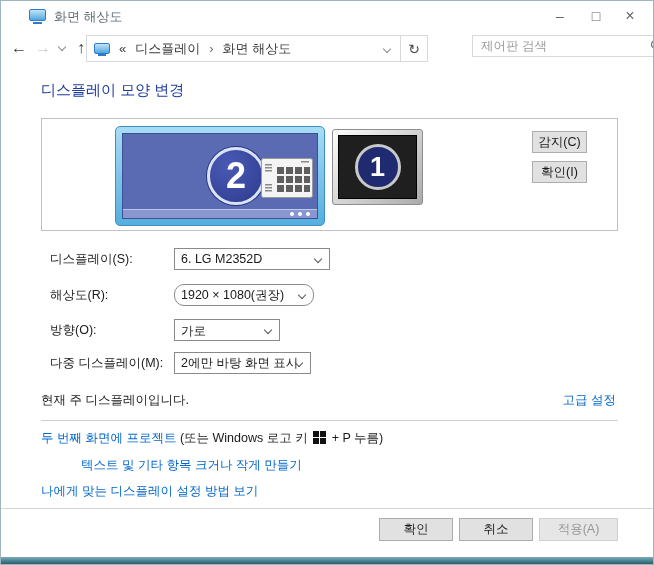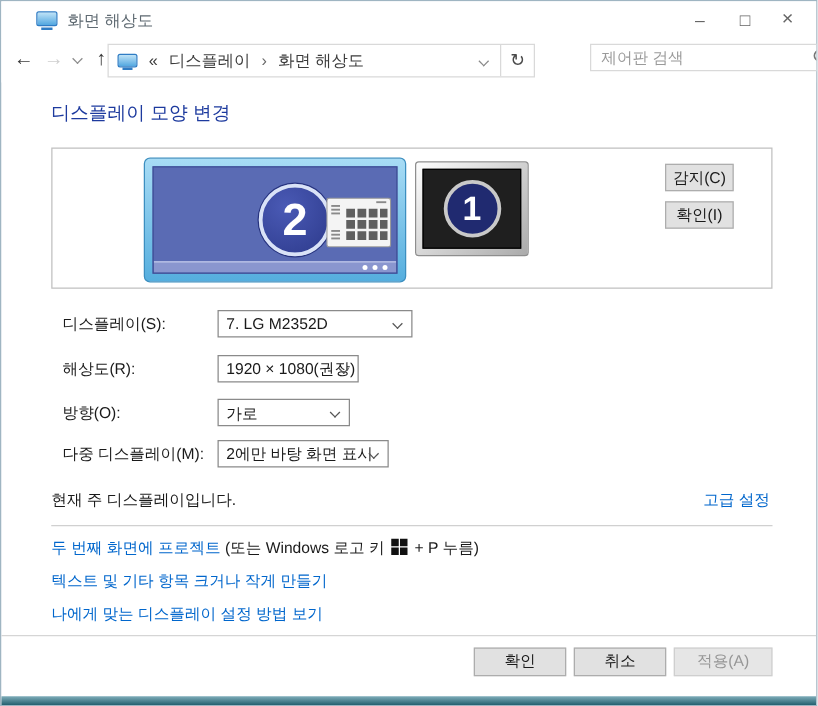--- a/index.html
+++ b/index.html
@@ -67,31 +67,31 @@
     color:#fff; font-size:27px; font-weight:bold; display:flex; align-items:center; justify-content:center; }
   .side-btn { position:absolute; left:490px; width:55px; height:22px; background:#e1e1e1;
     border:1px solid #adadad; font-size:12.5px; color:#1a1a1a; text-align:center; line-height:20px; cursor:default; }
   .btn-detect { top:12px; } .btn-identify { top:42px; }
   
   .form-label { position:absolute; left:49px; font-size:12.5px; color:#1a1a1a; line-height:22px; }
   .dropdown { position:absolute; left:173px; height:22px; background:#fff; border:1px solid #8a8a8a;
     font-size:12.5px; color:#1a1a1a; display:flex; align-items:center; padding-left:6px; cursor:default; }
   .dropdown .chev { position:absolute; right:8px; top:7px; border-color:#555; }
   .row1 { top:247px; } .dd1 { top:247px; width:156px; }
-  .row2 { top:283px; } .dd2 { top:283px; width:113px; }
+  .row2 { top:283px; } .dd2 { top:283px; width:140px;border-radius:10px; }
   .row3 { top:318px; } .dd3 { top:318px; width:106px;align-items:flex-end; }
   .row4 { top:351px; } .dd4 { top:351px; width:137px; }
   
   .status-note { position:absolute; left:40px; top:391px; font-size:12.5px; color:#1a1a1a; }
   .advanced-link { position:absolute; right:37px; top:391px; font-size:12.5px; color:#0066cc; cursor:pointer; }
   .divider1 { position:absolute; left:40px; top:419px; width:577px; height:1px; background:#d0d0d0; }
   .link-line { position:absolute; left:40px; font-size:12.5px; }
   .blue-link { color:#0066cc; cursor:pointer; }
   .black-note { color:#1a1a1a; }
-  .line1 { top:429px; } .line2 { top:456px; } .line3 { top:482px; }
+  .line1 { top:429px; } .line2 { top:456px;margin-left:40px; } .line3 { top:482px; }
   .winlogo { display:inline-block; width:13px; height:13px; vertical-align:-2px; margin:0 2px;
     background:
       linear-gradient(#111,#111) 0 0/6px 6px no-repeat,
       linear-gradient(#111,#111) 7px 0/6px 6px no-repeat,
       linear-gradient(#111,#111) 0 7px/6px 6px no-repeat,
       linear-gradient(#111,#111) 7px 7px/6px 6px no-repeat; }
   
   .divider2 { position:absolute; left:0; top:507px; width:100%; height:1px; background:#d5d5d5; }
   .footer-btn { position:absolute; top:517px; height:23px; background:#e1e1e1; border:1px solid #adadad;
     font-size:12.5px; color:#1a1a1a; text-align:center; line-height:21px; cursor:default; }
@@ -184,21 +184,21 @@
       <div class="m1-screen">
         <div class="m1-circle">1</div>
       </div>
     </div>
     <div class="side-btn btn-detect">감지(C)</div>
     <div class="side-btn btn-identify">확인(I)</div>
   </div>
 
   <div class="form-label row1">디스플레이(S):</div>
   <div class="dropdown dd1">
-    <span>7. LG M2352D</span>
+    <span>6. LG M2352D</span>
     <span class="chev"></span>
   </div>
 
   <div class="form-label row2">해상도(R):</div>
   <div class="dropdown dd2">
     <span>1920 × 1080(권장)</span>
     <span class="chev"></span>
   </div>
 
   <div class="form-label row3">방향(O):</div>

